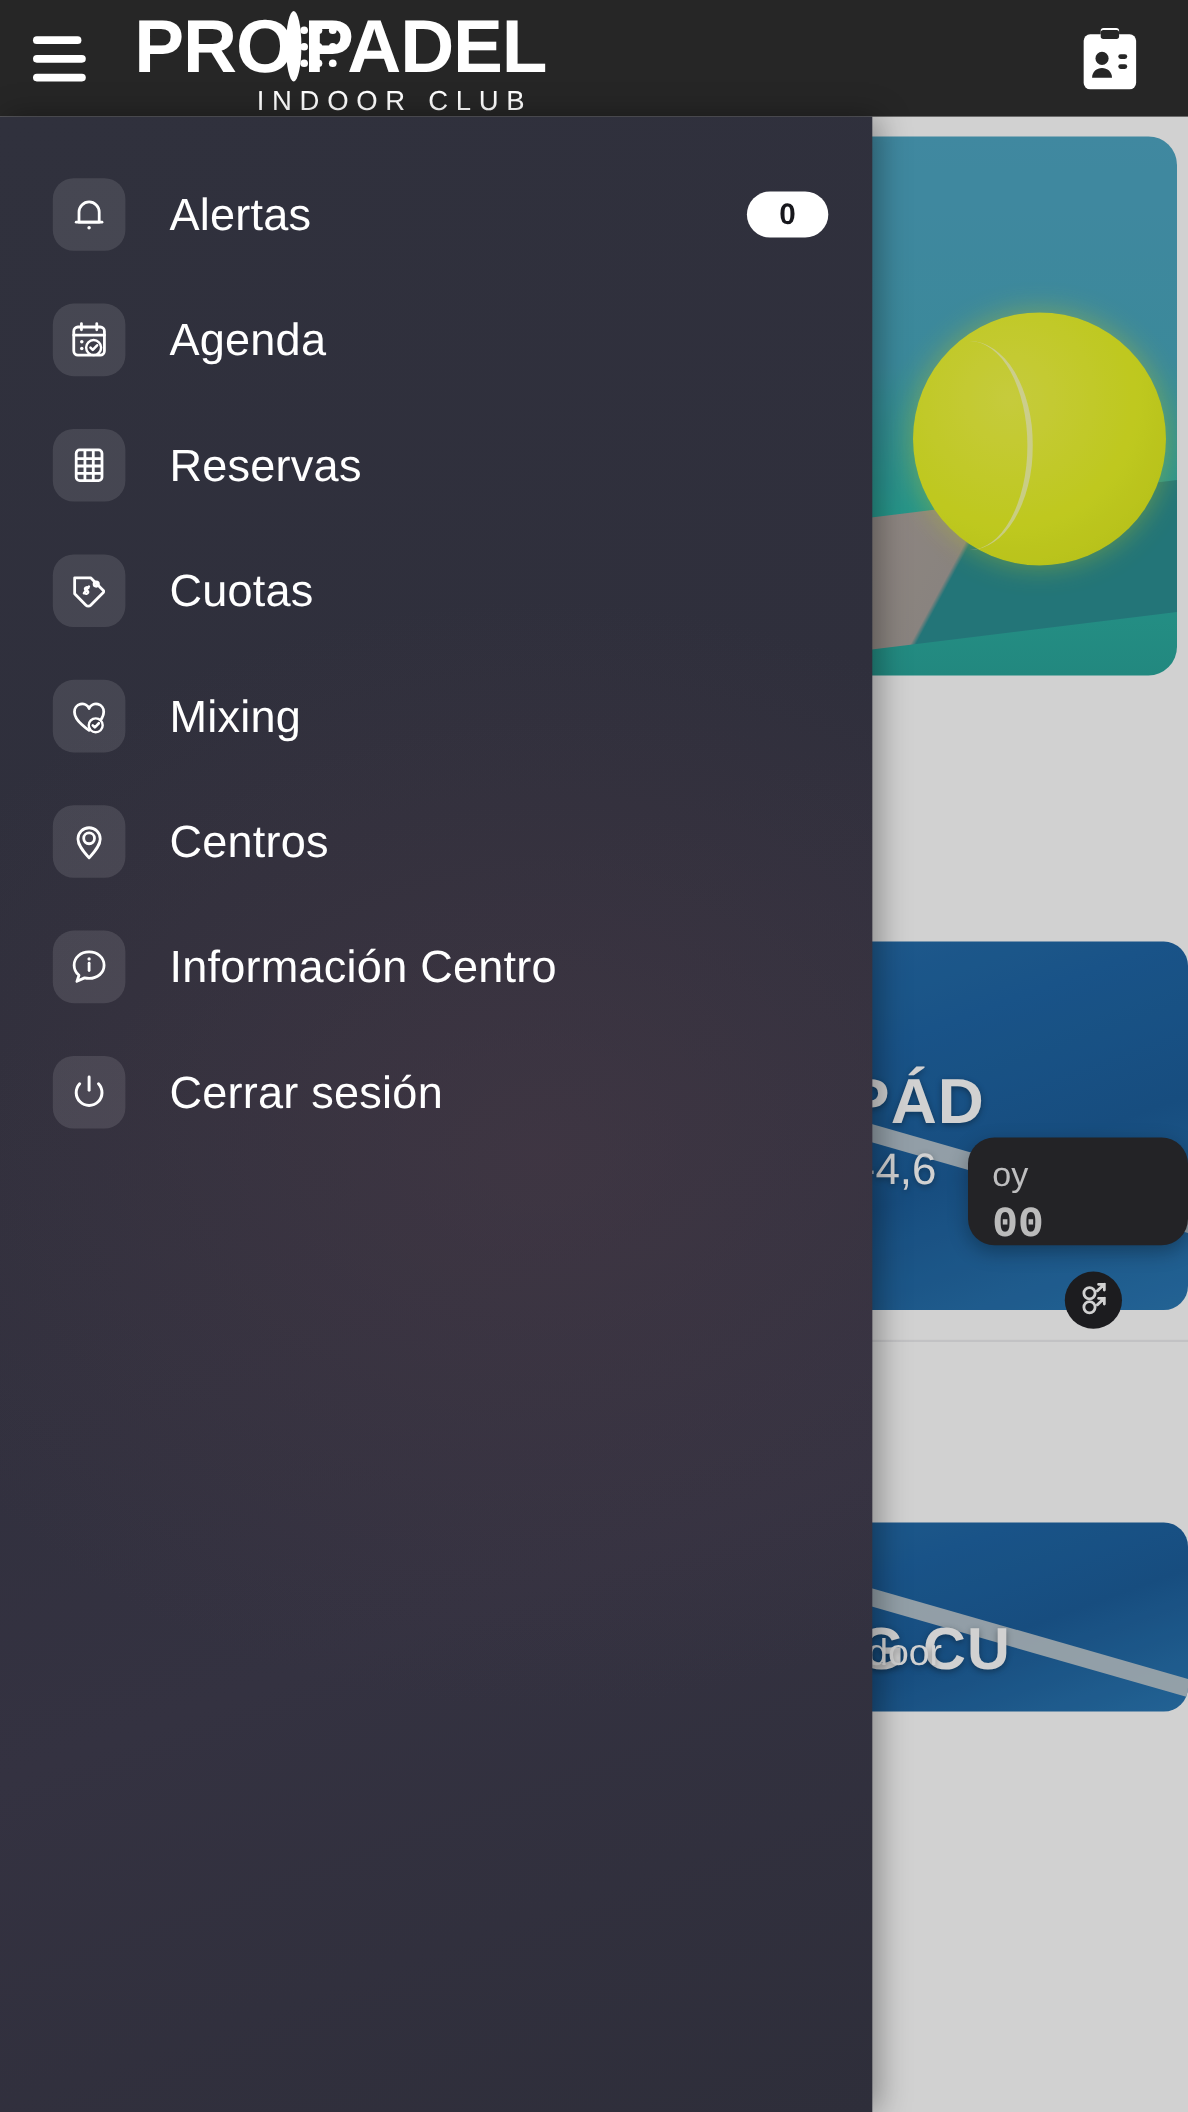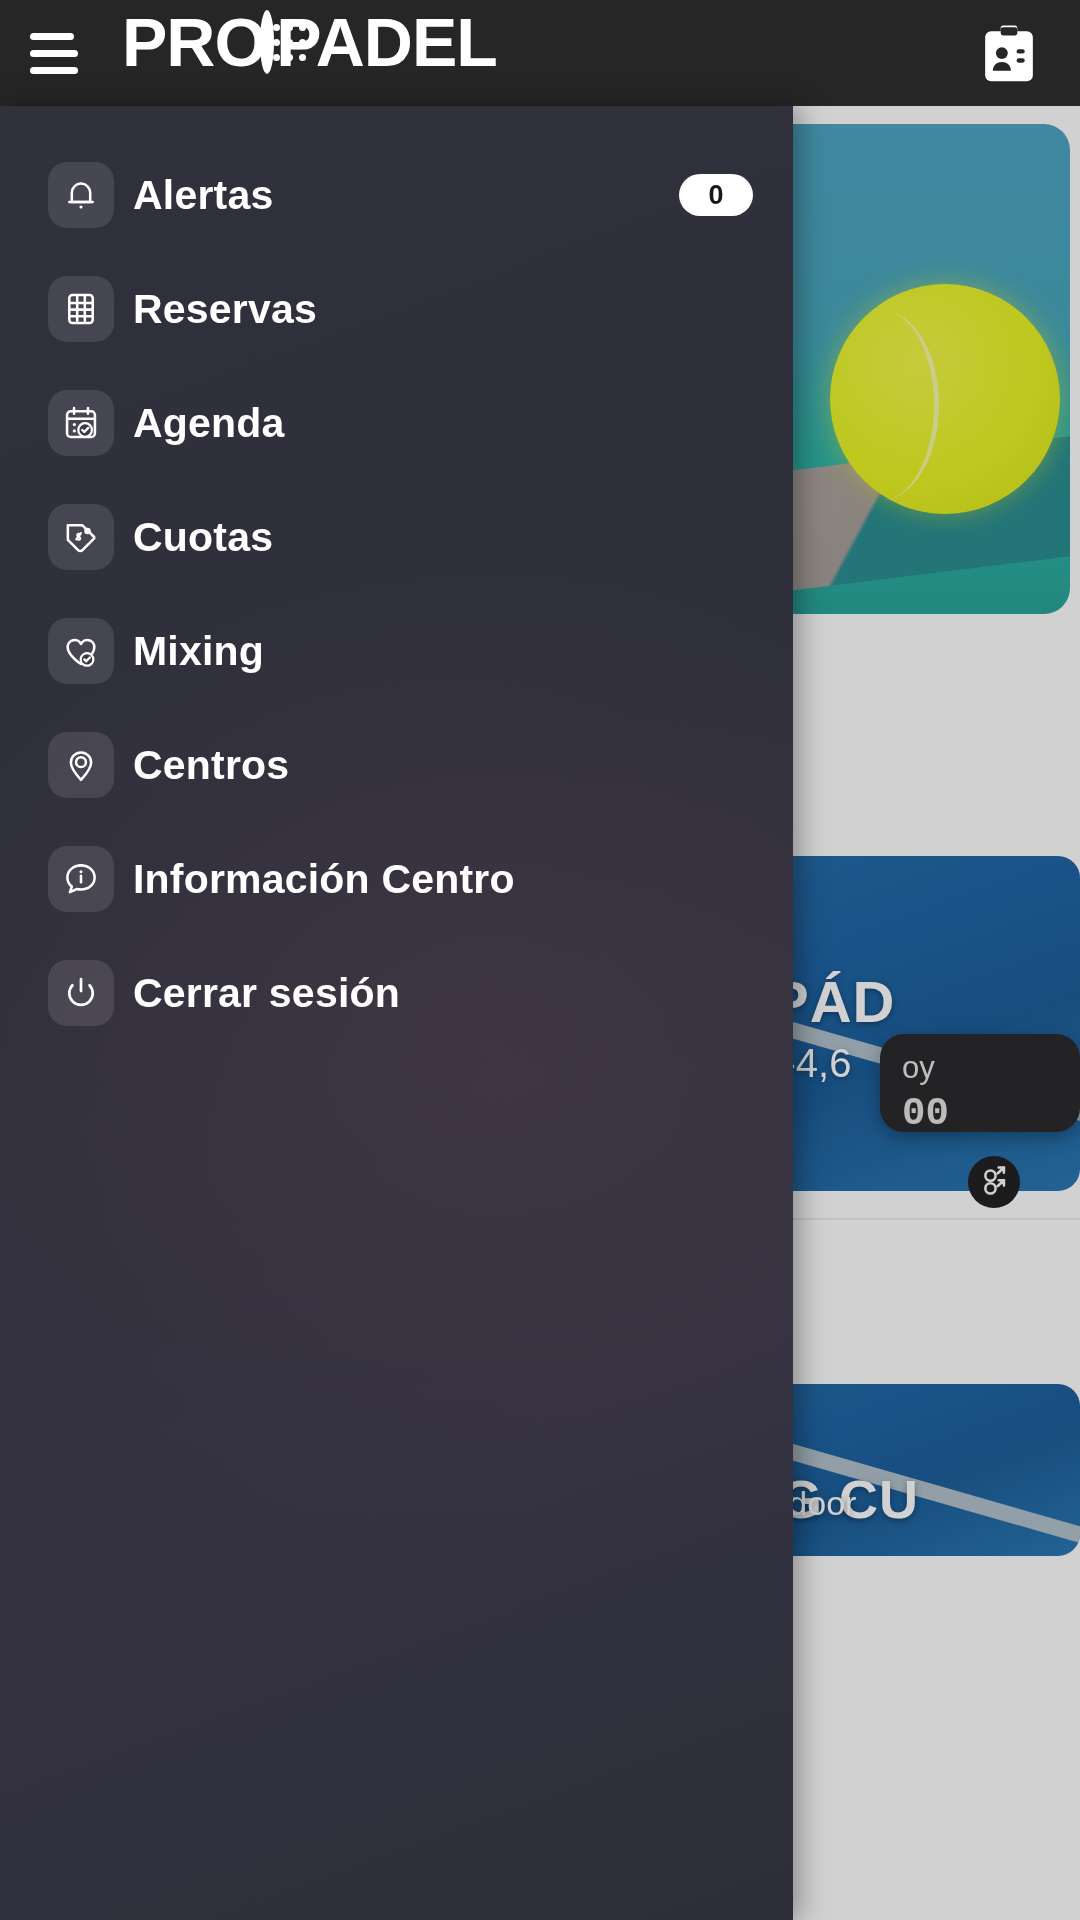--- a/index.html
+++ b/index.html
@@ -319,24 +319,24 @@
     height: 66px;
     min-width: 66px;
     border-radius: 19px;
     background: rgba(255,255,255,.11);
     display: flex;
     align-items: center;
     justify-content: center;
   }
   .nav-item-icon svg { display: block; }
   .nav-item-label {
-    margin-left: 19px;
+    margin-left: 40px;
     font-size: 41px;
     color: #ffffff;
-    font-weight: 700;
+    font-weight: 400;
     letter-spacing: .2px;
     white-space: nowrap;
   }
   .nav-item-badge {
     margin-left: auto;
     min-width: 74px;
     height: 42px;
     border-radius: 21px;
     background: #ffffff;
     color: #17171c;
@@ -415,20 +415,21 @@
           <i style="left:32px; top:7px;"></i>
         <i style="left:6px;  top:22px;"></i>
           <i style="left:19px; top:22px;"></i>
           <i style="left:32px; top:22px;"></i>
         <i style="left:6px;  top:37px;"></i>
           <i style="left:19px; top:37px;"></i>
           <i style="left:32px; top:37px;"></i>
       </span>
       <span class="seg">PADEL</span>
     </div>
+    <div class="brand-sub">INDOOR CLUB</div>
   </div>
 
   <div id="profile-card-button">
     <svg width="58" height="62" viewBox="0 0 24 26">
       <rect x="2" y="3" width="20" height="21" rx="2.5" fill="#ffffff"></rect>
       <rect x="8.5" y="0.6" width="7" height="4.2" rx="1.1" fill="#ffffff"></rect>
       <rect x="8.5" y="1.4" width="7" height="3.4" rx="1" fill="#262626"></rect>
       <circle cx="9" cy="12.2" r="2.5" fill="#262626"></circle>
       <path d="M5.2 19.6c0-2.3 1.8-3.7 3.8-3.7s3.8 1.4 3.8 3.7z" fill="#262626"></path>
       <rect x="15.2" y="10.6" width="3.4" height="1.8" rx=".9" fill="#262626"></rect>
@@ -448,44 +449,44 @@
           <path d="M4.6 16.4h14.8"></path>
           <circle cx="12" cy="19.6" r="1" fill="#ffffff" stroke="none"></circle>
         </svg>
       </div>
       <div class="nav-item-label">Alertas</div>
       <div class="nav-item-badge">0</div>
     </div>
 
     <div class="nav-item">
       <div class="nav-item-icon">
-        <svg width="38" height="38" viewBox="0 0 24 24" fill="none" stroke="#ffffff" stroke-width="1.6" stroke-linejoin="round">
-          <rect x="4.6" y="3.2" width="14.8" height="17.6" rx="2"></rect>
-          <path d="M4.6 8.2h14.8M4.6 12.4h14.8M4.6 16.6h14.8M9.6 3.2v17.6M14.4 3.2v17.6"></path>
-        </svg>
-      </div>
-      <div class="nav-item-label">Reservas</div>
-    </div>
-
-    <div class="nav-item">
-      <div class="nav-item-icon">
         <svg width="38" height="38" viewBox="0 0 24 24" fill="none" stroke="#ffffff" stroke-width="1.6" stroke-linecap="round" stroke-linejoin="round">
           <rect x="3.2" y="4.6" width="17.6" height="16.2" rx="2.4"></rect>
           <path d="M3.2 9.3h17.6M7.6 2.6v3.6M16.4 2.6v3.6"></path>
           <circle cx="7.8" cy="13" r="1" fill="#ffffff" stroke="none"></circle>
           <circle cx="7.8" cy="17" r="1" fill="#ffffff" stroke="none"></circle>
           <circle cx="14.6" cy="16.4" r="4.3" fill="#3b3b47" stroke="#ffffff" stroke-width="1.4"></circle>
           <path d="M12.8 16.4l1.3 1.3 2.5-2.6" stroke-width="1.5"></path>
         </svg>
       </div>
       <div class="nav-item-label">Agenda</div>
     </div>
 
     <div class="nav-item">
       <div class="nav-item-icon">
+        <svg width="38" height="38" viewBox="0 0 24 24" fill="none" stroke="#ffffff" stroke-width="1.6" stroke-linejoin="round">
+          <rect x="4.6" y="3.2" width="14.8" height="17.6" rx="2"></rect>
+          <path d="M4.6 8.2h14.8M4.6 12.4h14.8M4.6 16.6h14.8M9.6 3.2v17.6M14.4 3.2v17.6"></path>
+        </svg>
+      </div>
+      <div class="nav-item-label">Reservas</div>
+    </div>
+
+    <div class="nav-item">
+      <div class="nav-item-icon">
         <svg width="38" height="38" viewBox="0 0 24 24" fill="none" stroke="#ffffff" stroke-width="1.6" stroke-linecap="round" stroke-linejoin="round">
           <path d="M20.3 12.9l-7.4 7.4a1.9 1.9 0 0 1-2.7 0l-6.5-6.5V4.6h9.2l7.4 7.4a1.9 1.9 0 0 1 0 .9z"></path>
           <circle cx="16.1" cy="8.2" r="1.25"></circle>
           <path d="M11.6 10.4c-.7-.6-1.6-.4-1.9.2-.3.6.2 1.1.9 1.3.7.2 1.1.7.8 1.3-.3.6-1.2.8-1.9.2M11.9 9.6l-2.9 3.9" stroke-width="1.35"></path>
         </svg>
       </div>
       <div class="nav-item-label">Cuotas</div>
     </div>
 
     <div class="nav-item">

